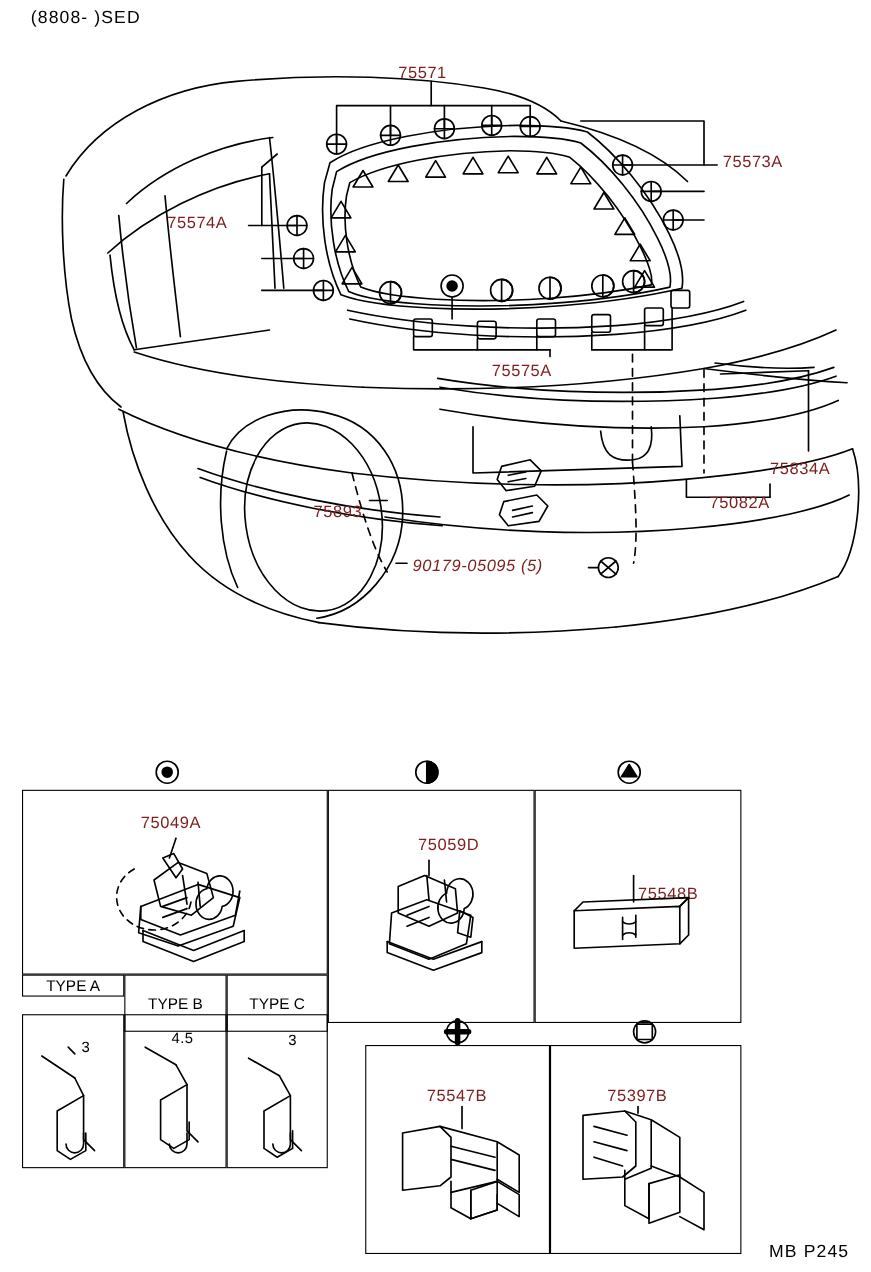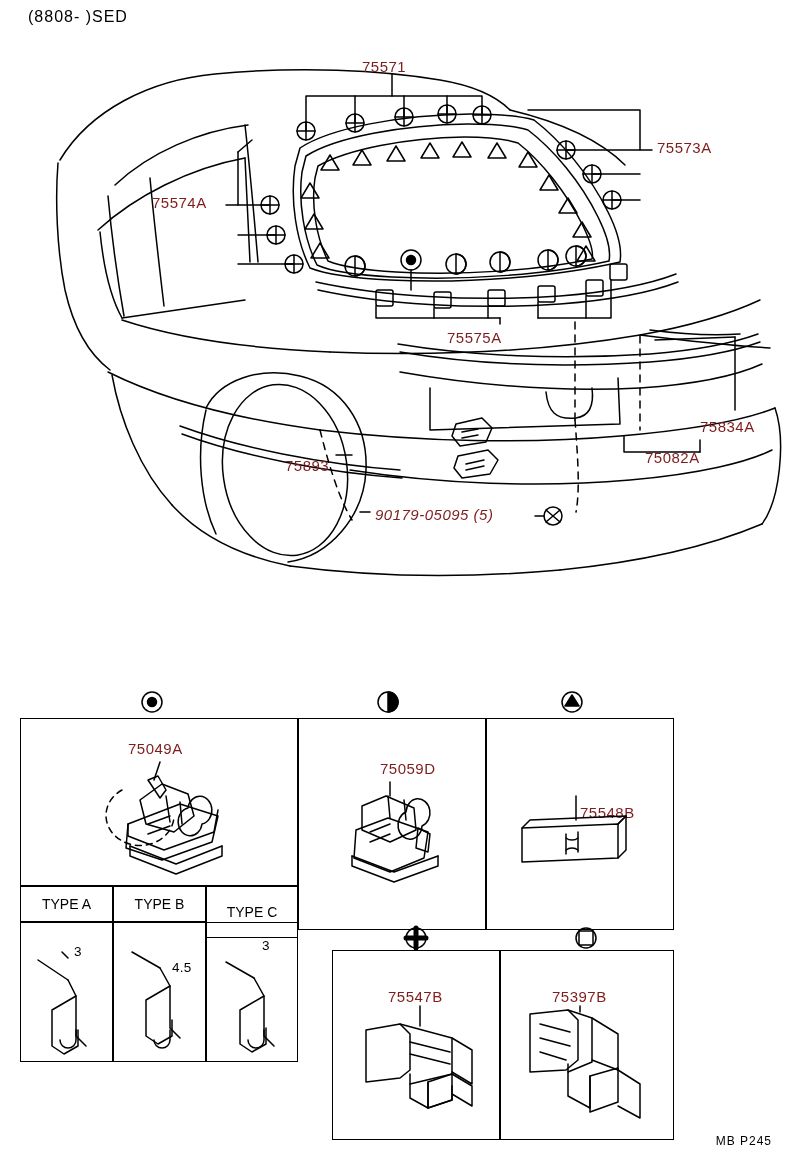--- a/index.html
+++ b/index.html
@@ -37,21 +37,21 @@
     position: absolute;
     left: 28px;
     top: 8px;
     font-size: 16px;
     letter-spacing: 1px;
   }
   .footer-note {
     position: absolute;
     right: 20px;
     bottom: 8px;
-    font-size: 12px;
+    font-size: 16px;
     letter-spacing: 1px;
   }
   svg.art {
     position: absolute;
     left: 0;
     top: 0;
     width: 792px;
     height: 1156px;
     pointer-events: none;
   }
@@ -285,35 +285,35 @@
   <div class="lbl" style="left:645px; top:449px;">75082A</div>
   <div class="lbl" style="left:285px; top:457px;">75893</div>
   <div class="lbl" style="left:375px; top:506px;font-style:italic;">90179-05095 (5)</div>
 
   <div class="box" style="left:20px; top:718px; width:278px; height:168px;"></div>
   <div class="box" style="left:298px; top:718px; width:188px; height:212px;"></div>
   <div class="box" style="left:486px; top:718px; width:188px; height:212px;"></div>
   <div class="box" style="left:332px; top:950px; width:168px; height:190px;"></div>
   <div class="box" style="left:500px; top:950px; width:174px; height:190px;"></div>
 
-  <div class="typecell" style="left:20px; top:886px; width:93px; height:36px;">TYPE A</div>
-  <div class="typecell" style="left:113px; top:886px; width:93px; height:36px;">TYPE B</div>
+  <div class="typecell" style="left:20px; top:886px; width:93px; height:20px;">TYPE A</div>
+  <div class="typecell" style="left:113px; top:886px; width:93px; height:52px;">TYPE B</div>
   <div class="typecell" style="left:206px; top:886px; width:92px; height:52px;">TYPE C</div>
   <div class="typecell" style="left:20px; top:922px; width:93px; height:140px;"></div>
   <div class="typecell" style="left:113px; top:922px; width:93px; height:140px;"></div>
   <div class="typecell" style="left:206px; top:922px; width:92px; height:140px;"></div>
 
   <div class="lbl" style="left:128px; top:740px;">75049A</div>
   <div class="lbl" style="left:380px; top:760px;">75059D</div>
   <div class="lbl" style="left:580px; top:776px;margin-top:28px;">75548B</div>
   <div class="lbl" style="left:388px; top:988px;">75547B</div>
   <div class="lbl" style="left:552px; top:988px;text-align:right;">75397B</div>
 
   <div class="lbl-sm" style="left:74px; top:944px;">3</div>
-  <div class="lbl-sm" style="left:156px; top:960px;margin-left:16px;">4.5</div>
+  <div class="lbl-sm" style="left:156px; top:936px;">4.5</div>
   <div class="lbl-sm" style="left:262px; top:938px;">3</div>
 
   <svg class="art" viewBox="0 0 792 1156">
     <g fill="none" stroke="#000" stroke-width="1.5" stroke-linejoin="round" stroke-linecap="round">
 
       <circle cx="152" cy="702" r="10"></circle>
         <circle cx="152" cy="702" r="4.5" fill="#000"></circle>
 
       <circle cx="388" cy="702" r="10"></circle>
         <path d="M388 692 a10 10 0 0 1 0 20 Z" fill="#000"></path>

